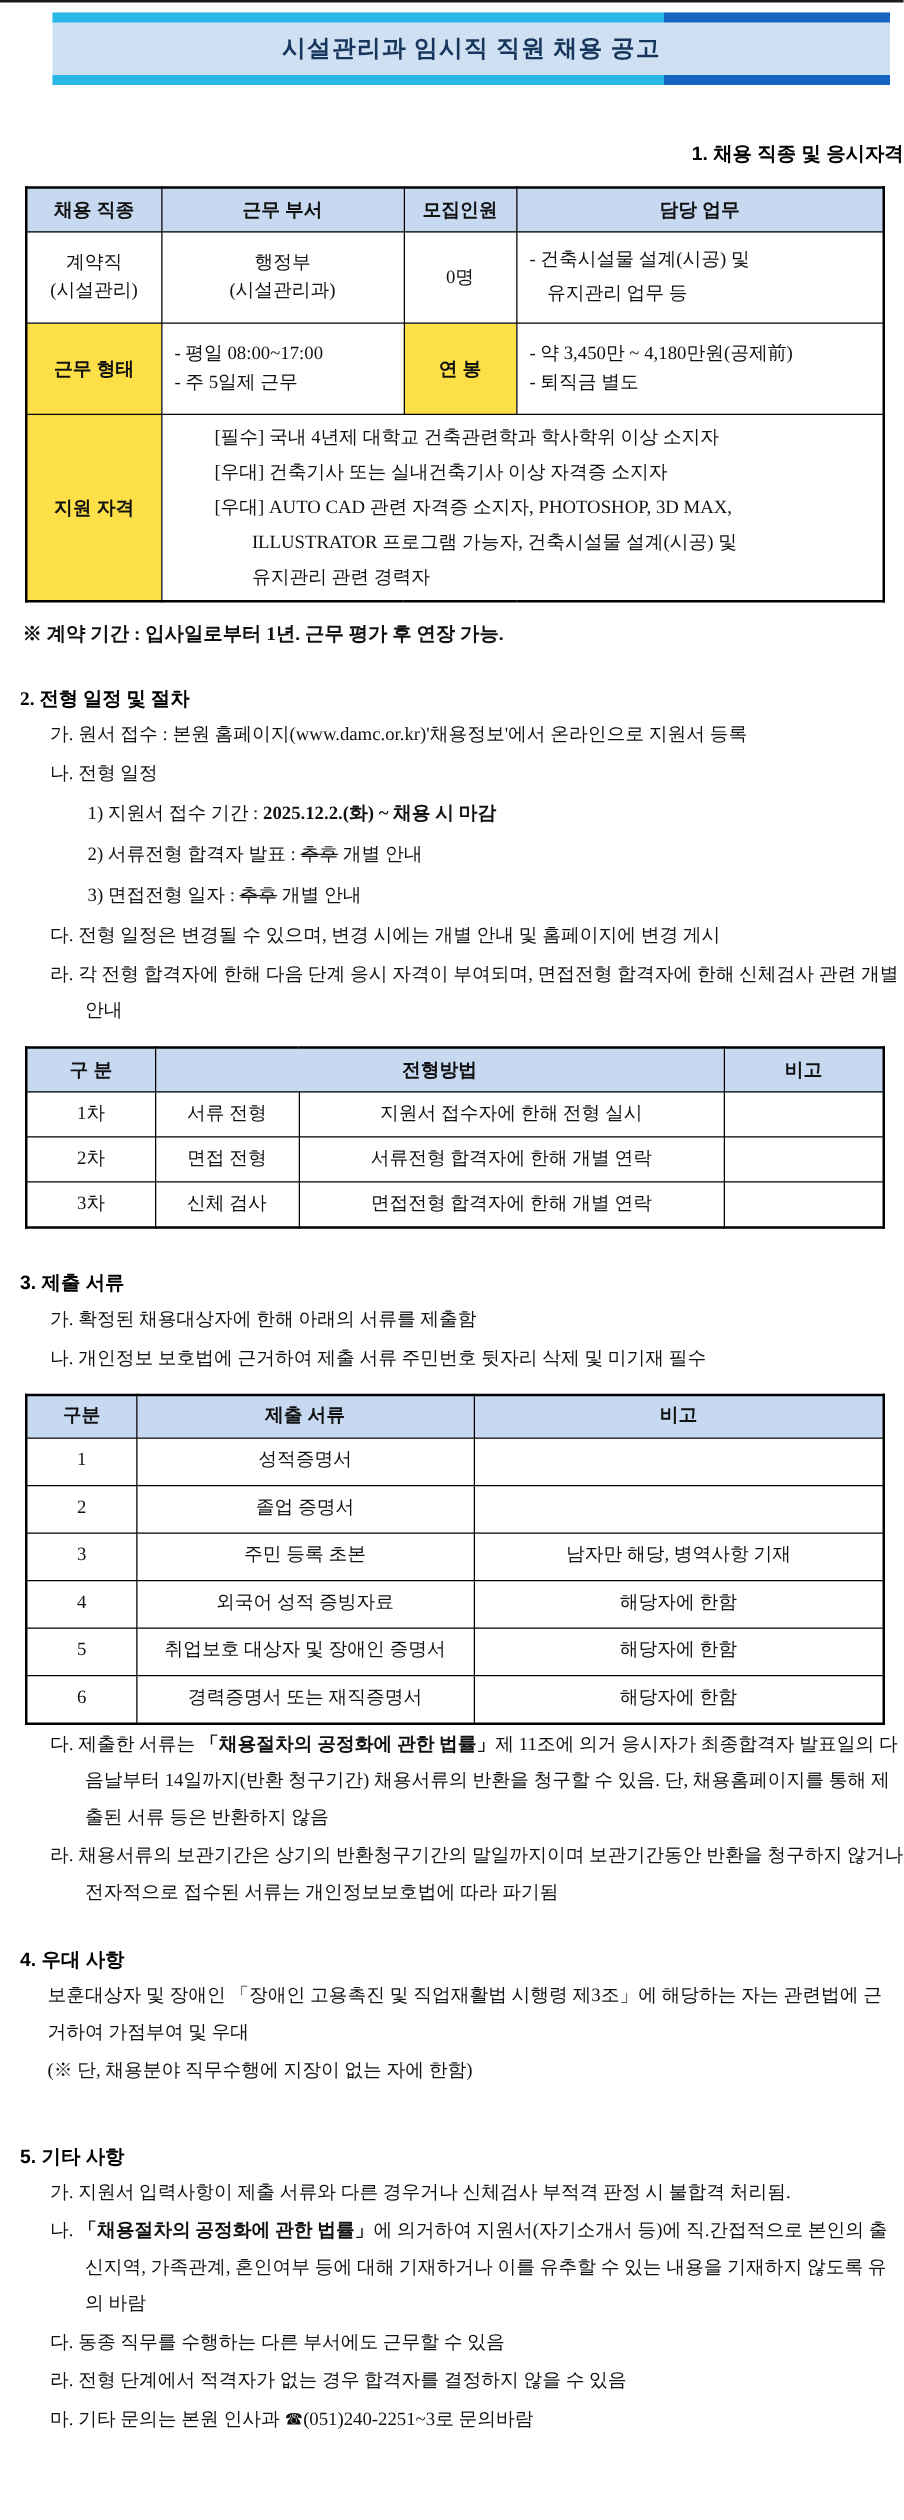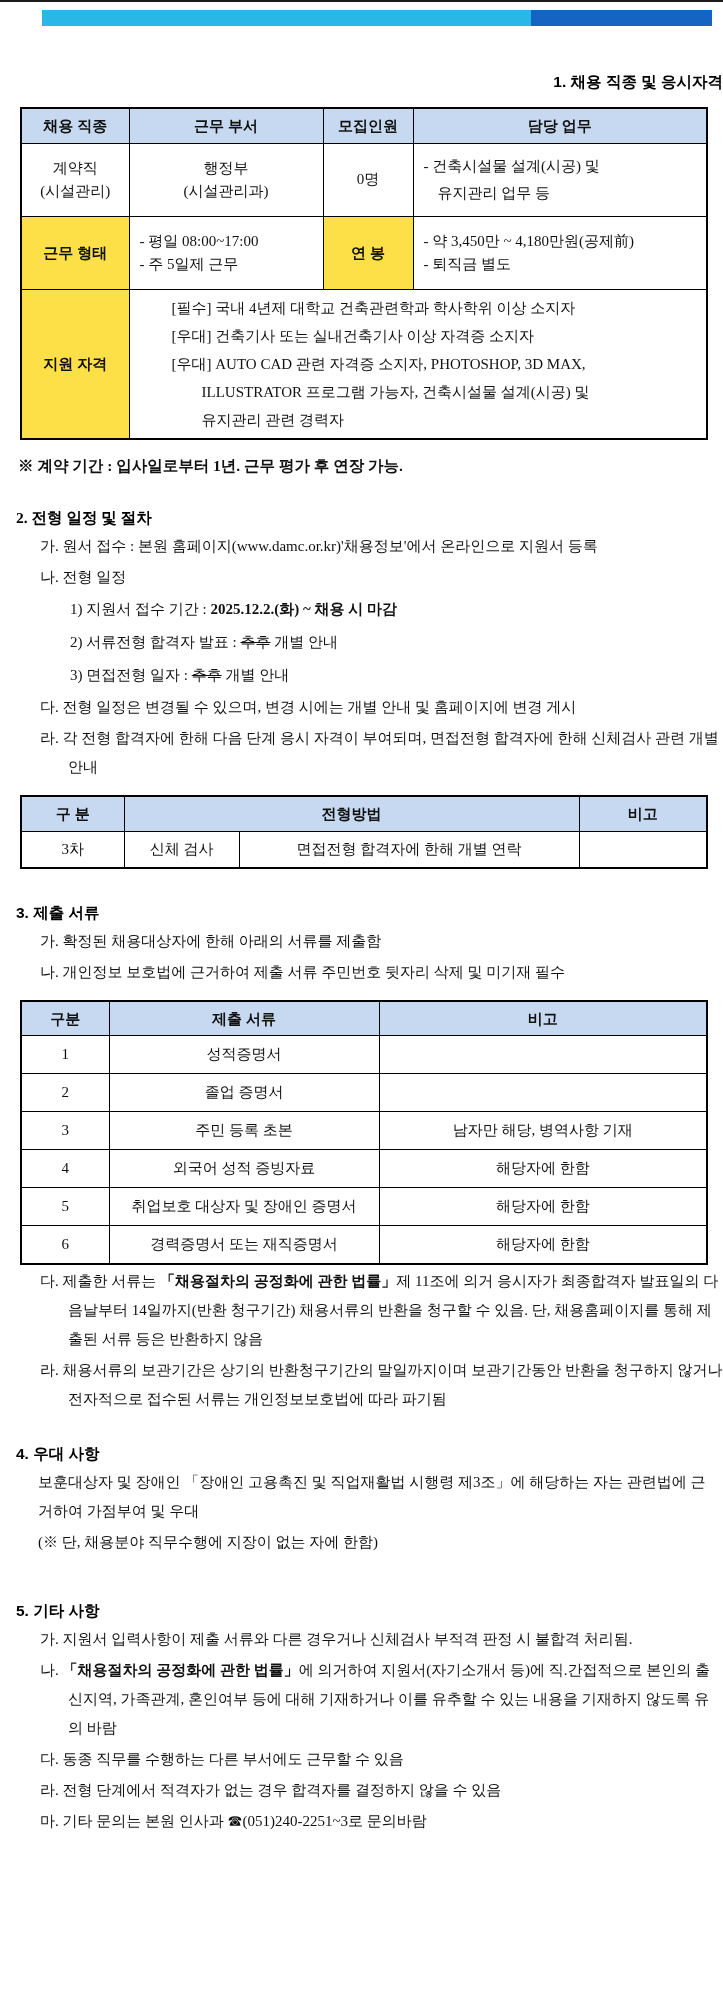--- a/index.html
+++ b/index.html
@@ -61,20 +61,21 @@
   .t3 th{height:31px;}
   .t3 td{height:33px;}
 </style>
 </head>
 <body>
 
 <div class="top-line"></div>
 
 <div class="banner">
   <div class="bar"></div>
+  <div class="title-row">시설관리과 임시직 직원 채용 공고</div>
   <div class="bar"></div>
 </div>
 
 <div class="sec-heading mt-s1">1. 채용 직종 및 응시자격</div>
 
 <table class="t1">
   <colgroup>
       <col style="width:108px">
       <col style="width:194px">
       <col style="width:90px">
@@ -145,20 +146,32 @@
       <col style="width:340px">
       <col style="width:128px">
     </colgroup>
   <tbody>
       <tr>
     <th>구 분</th>
     <th colspan="2">전형방법</th>
     <th>비고</th>
   </tr>
   <tr>
+    <td>1차</td>
+    <td>서류 전형</td>
+    <td>지원서 접수자에 한해 전형 실시</td>
+    <td></td>
+  </tr>
+  <tr>
+    <td>2차</td>
+    <td>면접 전형</td>
+    <td>서류전형 합격자에 한해 개별 연락</td>
+    <td></td>
+  </tr>
+  <tr>
     <td>3차</td>
     <td>신체 검사</td>
     <td>면접전형 합격자에 한해 개별 연락</td>
     <td></td>
   </tr>
 </tbody>
   </table>
 
 <div class="sec-heading mt-s3">3. 제출 서류</div>
 <div class="li">가. 확정된 채용대상자에 한해 아래의 서류를 제출함</div>

